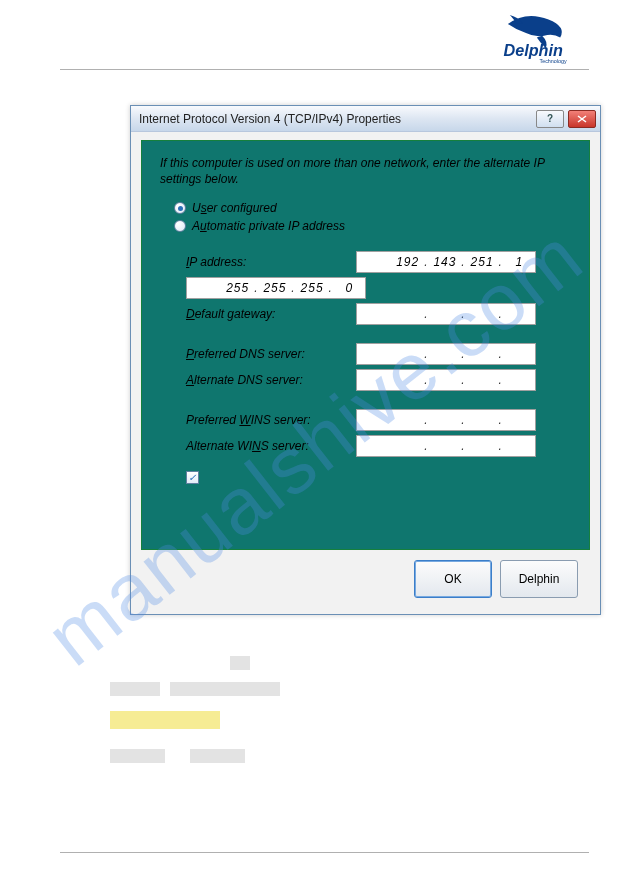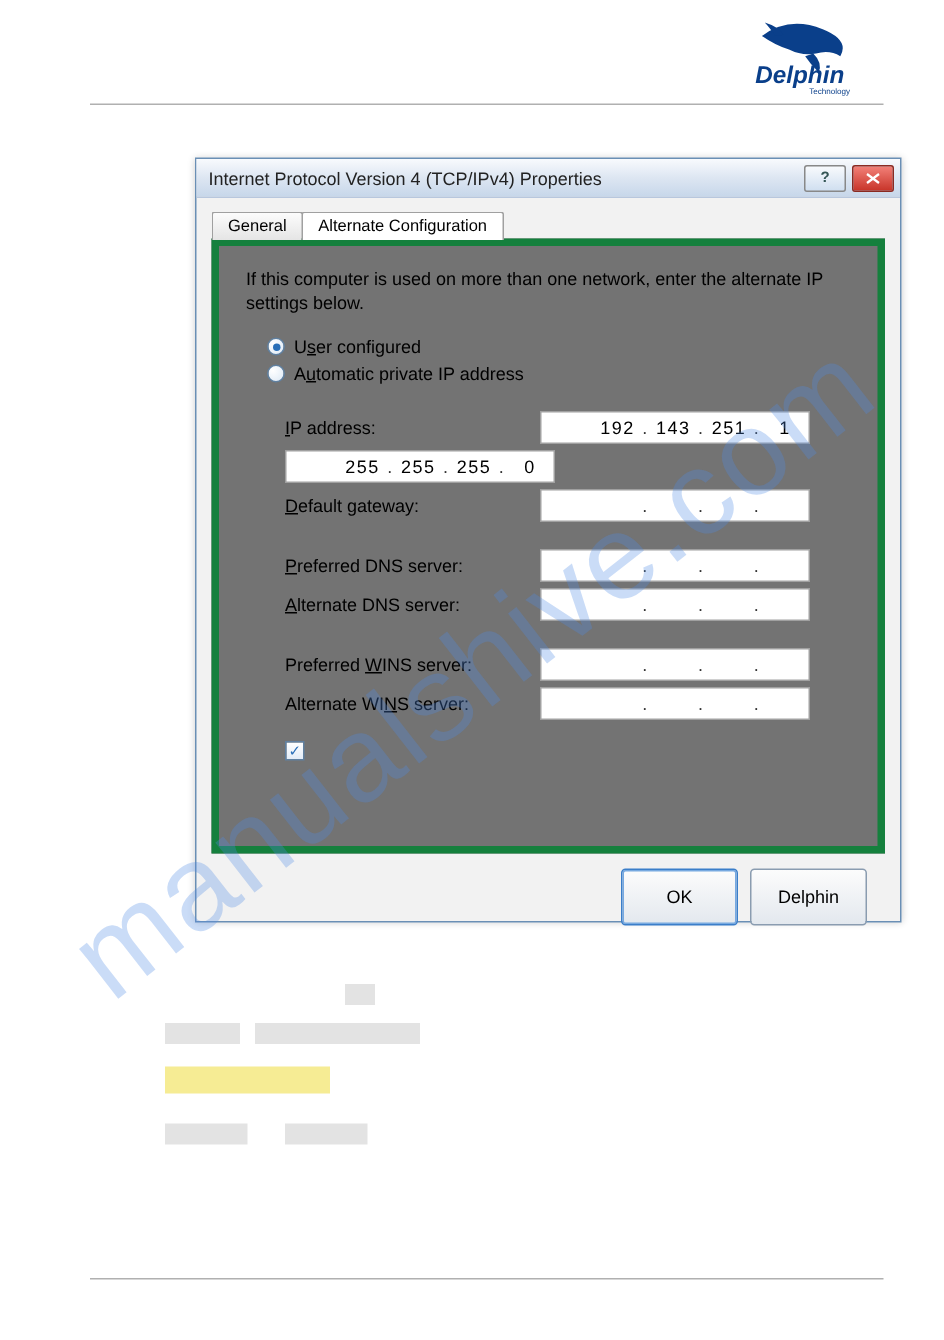--- a/index.html
+++ b/index.html
@@ -82,24 +82,25 @@
       font-size: 11px;
       margin-right: -1px;
       border-radius: 2px 2px 0 0;
     }
     .tab.active {
       background: #ffffff;
       position: relative;
       z-index: 2;
     }
     .tab-panel {
-      border: 5px solid #15803d;
-      background: #737373;
+      border: 1px solid #15803d;
+      background: #0f766e;
       padding: 14px 18px 20px 18px;
       height: 410px;
+      font-style: italic;
     }
     .instruction {
       font-size: 12px;
       line-height: 1.35;
       margin-bottom: 14px;
     }
     .radio-row {
       display: flex;
       align-items: center;
       margin: 4px 0 4px 14px;
@@ -237,24 +238,20 @@
   <div class="titlebar">
     <span class="titlebar-title">Internet Protocol Version 4 (TCP/IPv4) Properties</span>
     <div class="titlebar-btn help-btn">?</div>
     <div class="titlebar-btn close-btn">
       <svg width="10" height="8" viewBox="0 0 10 8">
           <path d="M1 1 L9 7 M9 1 L1 7" stroke="#fff" stroke-width="1.5"></path>
         </svg>
     </div>
   </div>
   <div class="dialog-body">
-    <div class="tabs">
-      <div class="tab">General</div>
-      <div class="tab active">Alternate Configuration</div>
-    </div>
     <div class="tab-panel">
       <div class="instruction">If this computer is used on more than one network, enter the alternate IP settings below.</div>
 
       <div class="radio-row">
         <span class="radio checked"></span>
         <span>U<span class="underline">s</span>er configured</span>
       </div>
       <div class="radio-row">
         <span class="radio"></span>
         <span>A<span class="underline">u</span>tomatic private IP address</span>

